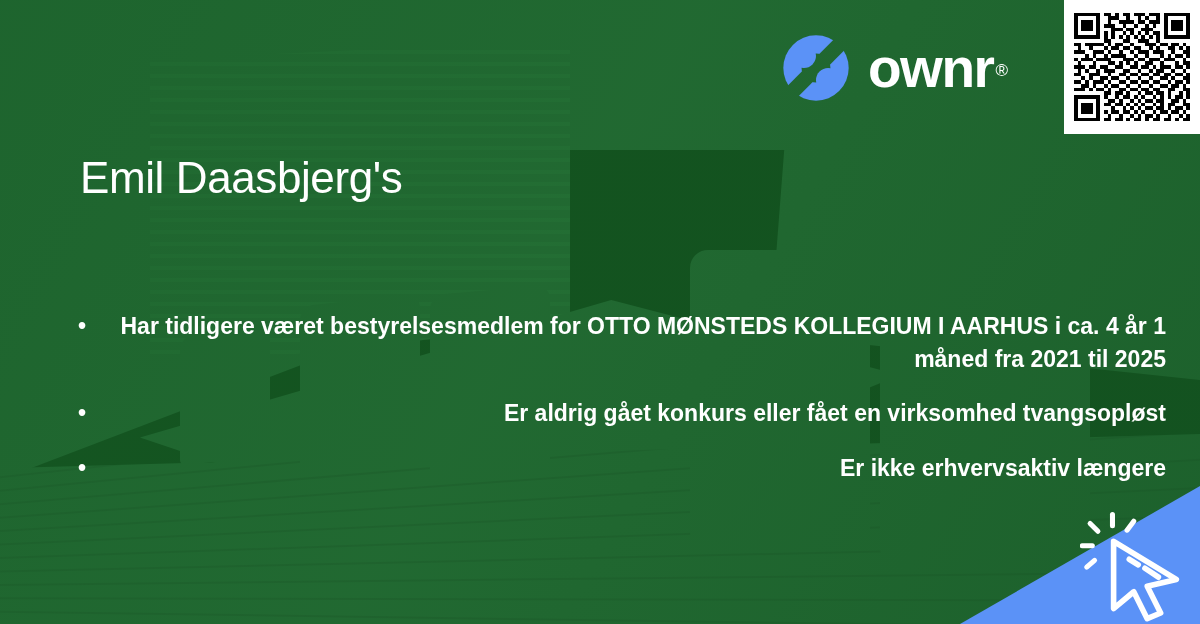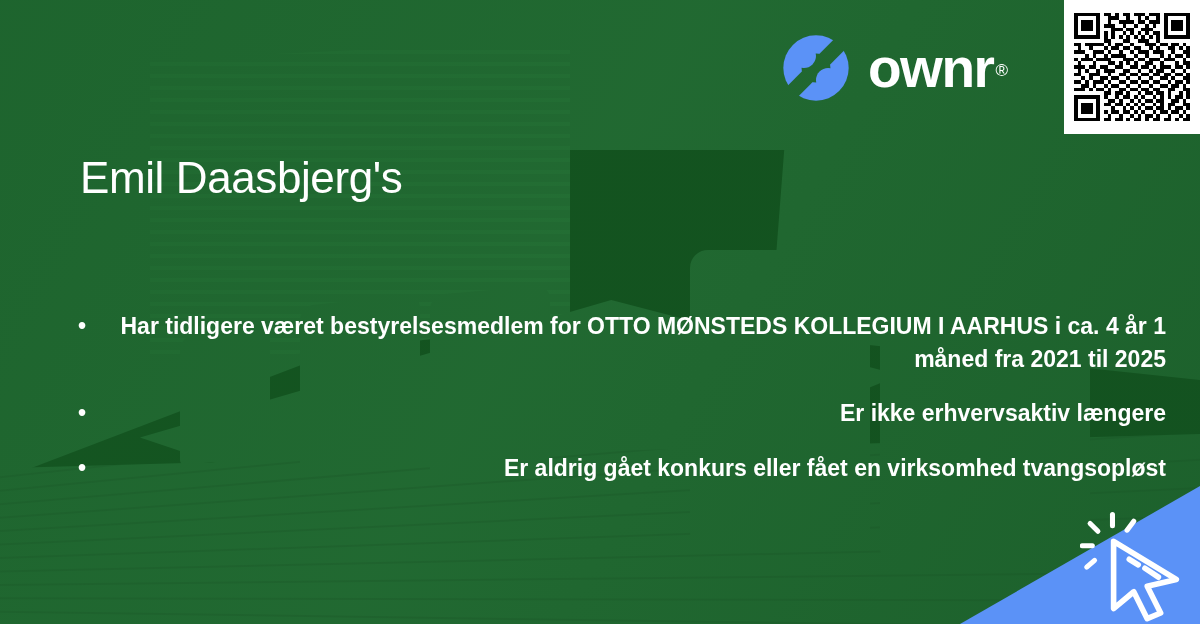--- a/index.html
+++ b/index.html
@@ -806,22 +806,22 @@
           </g>
       </svg>
     </div>
 
     <div id="headline">
       <h1 id="title-main">Emil Daasbjerg's</h1>
     </div>
 
     <ul id="facts">
       <li>Har tidligere været bestyrelsesmedlem for OTTO MØNSTEDS KOLLEGIUM I AARHUS i ca. 4 år 1 måned fra 2021 til 2025</li>
+      <li>Er aldrig gået konkurs eller fået en virksomhed tvangsopløst</li>
       <li>Er ikke erhvervsaktiv længere</li>
-      <li>Er aldrig gået konkurs eller fået en virksomhed tvangsopløst</li>
     </ul>
 
     <div id="corner">
       <div id="corner-wedge"></div>
       <svg id="cursor-icon" viewBox="0 0 100 100" xmlns="http://www.w3.org/2000/svg">
         <g fill="none" stroke="#ffffff" stroke-width="5" stroke-linecap="round" stroke-linejoin="round">
           <path d="M 30 28 L 86 62 L 60 68 L 72 92 L 60 97 L 48 73 L 30 88 Z"></path>
           <line x1="44" y1="44" x2="52" y2="49"></line>
           <line x1="58" y1="52" x2="70" y2="60"></line>
         </g>

